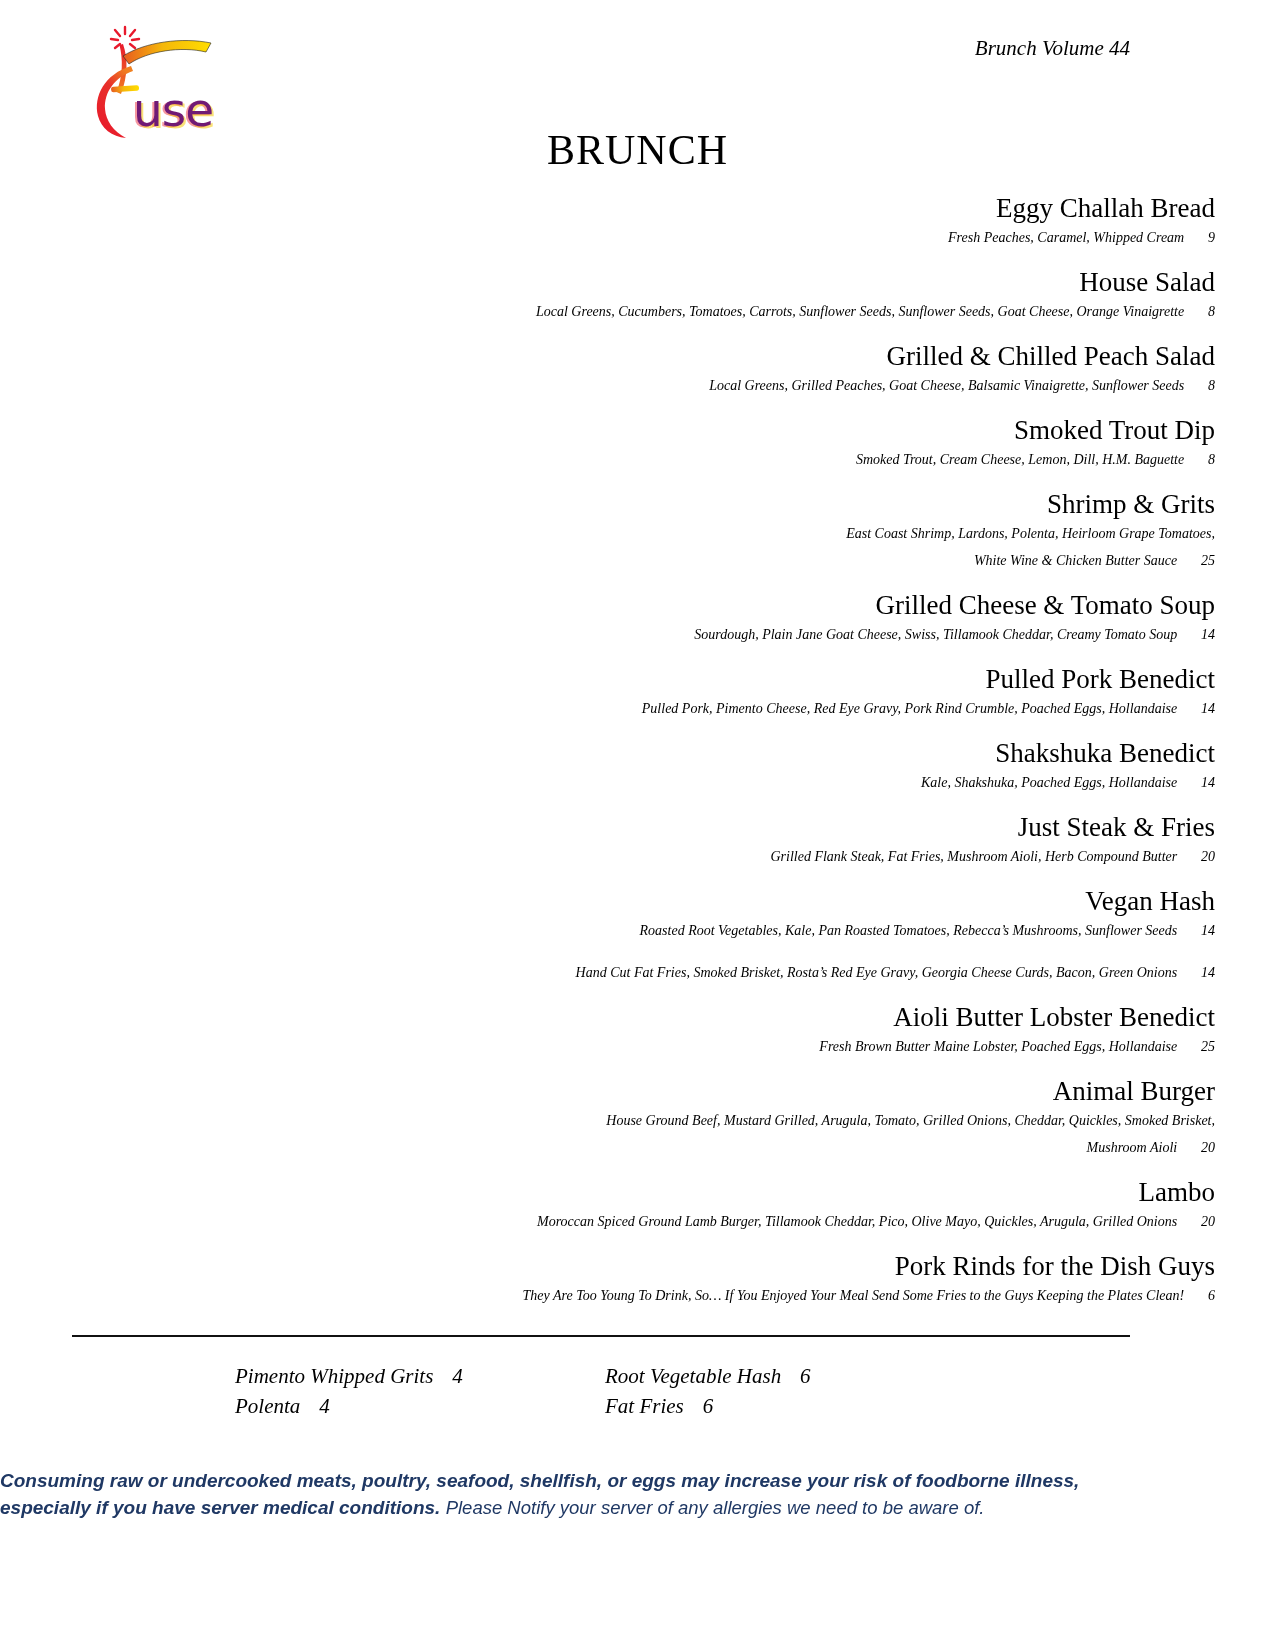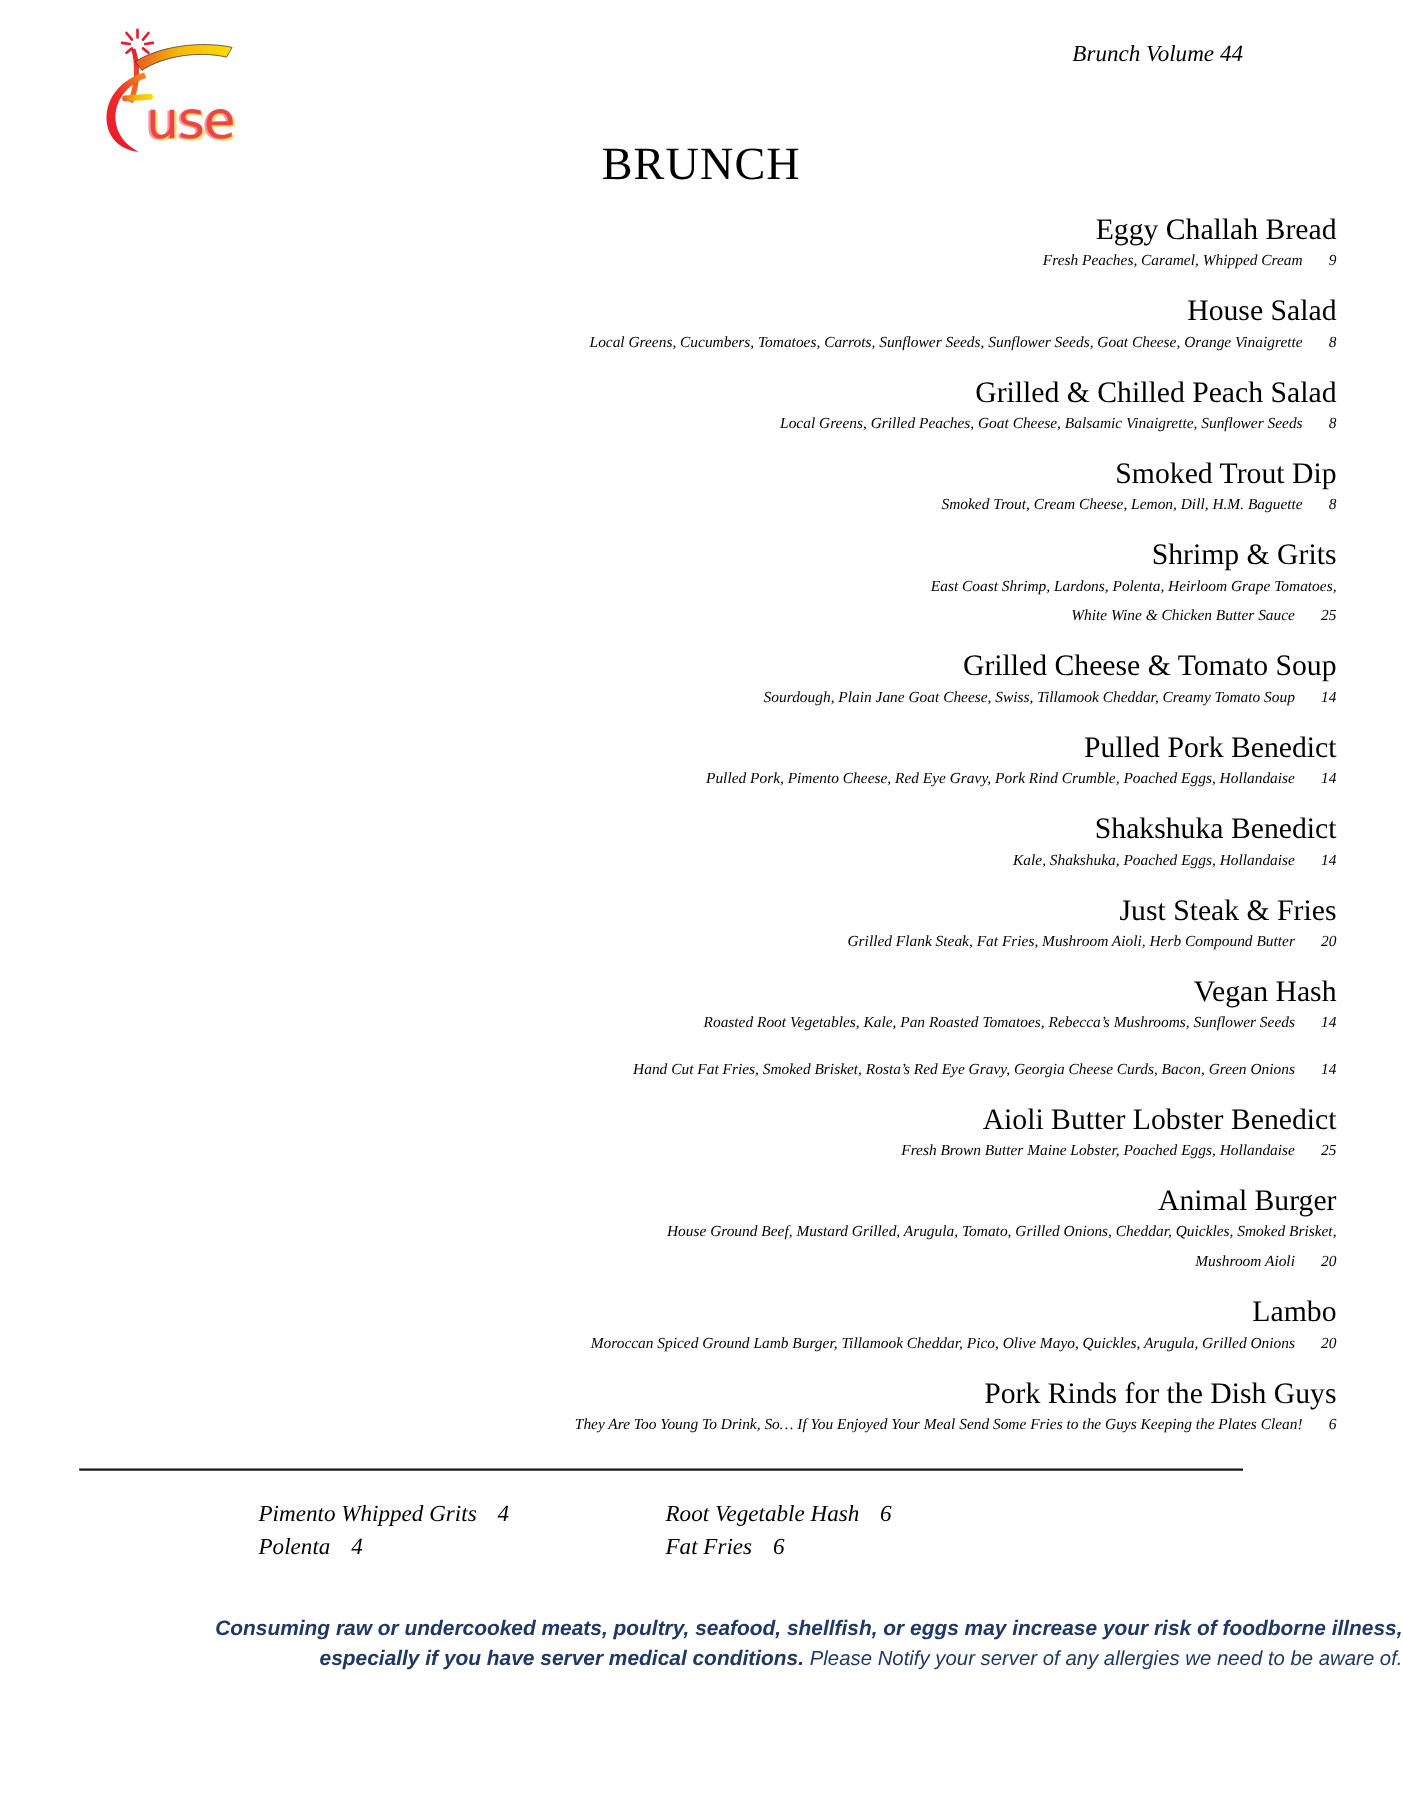--- a/index.html
+++ b/index.html
@@ -9,21 +9,21 @@
     overflow:hidden;box-sizing:border-box;
   }
   
   .header{display:flex;justify-content:space-between;align-items:flex-start;
     padding:24px 145px 0 85px;height:120px;box-sizing:border-box;}
   .logo{position:relative;width:160px;height:122px;}
   .logo svg{position:absolute;left:0;top:0;}
   .logo-word{
     position:absolute;left:48px;top:62px;
     font-family:"DejaVu Sans", sans-serif;font-size:47px;font-weight:500;
-    letter-spacing:-1px;color:#ef4444;line-height:1;
+    letter-spacing:-1px;color:#701a75;line-height:1;
     text-shadow:2px 2px 0 rgba(245,200,10,.55), -2px 1px 0 rgba(232,25,44,.45);
   }
   .volume{font-style:italic;font-size:21px;margin-top:12px;}
   
   .title{margin:6px 0 18px 0;text-align:center;font-size:42px;font-weight:400;
     letter-spacing:1px;}
   
   .menu{text-align:right;}
   .item{margin:0 60px 15px 60px;}
   .item-name{margin:0;font-size:27px;font-weight:400;line-height:32px;}
@@ -31,21 +31,21 @@
   .price{margin-left:1.7em;}
   
   .divider{border:none;border-top:2px solid #111;margin:26px 145px 0 72px;}
   
   .sides{display:flex;margin-top:24px;padding-left:235px;}
   .sides-col{width:370px;text-align:left;}
   .side{margin:0;font-size:21px;font-style:italic;line-height:30px;}
   .sprice{margin-left:0.9em;}
   
   .disclaimer{
-    margin-top:46px;text-align:right;color:#1f3864;
+    margin-top:46px;text-align:left;color:#1f3864;
     font-family:"Liberation Sans", sans-serif;font-style:italic;
     font-weight:bold;font-size:19px;line-height:27px;
   }
   .disclaimer .note{font-weight:normal;font-size:18.5px;}
 </style>
 </head>
 <body>
 
 <div class="page">
 

